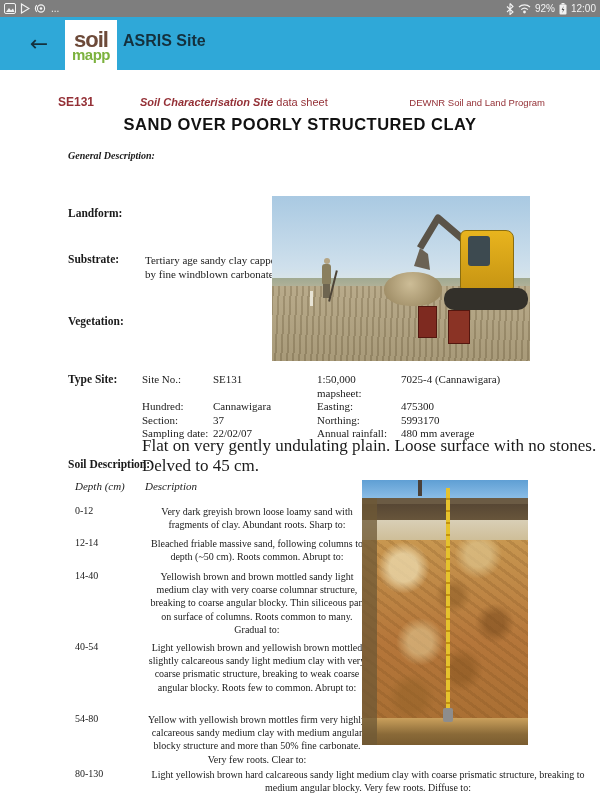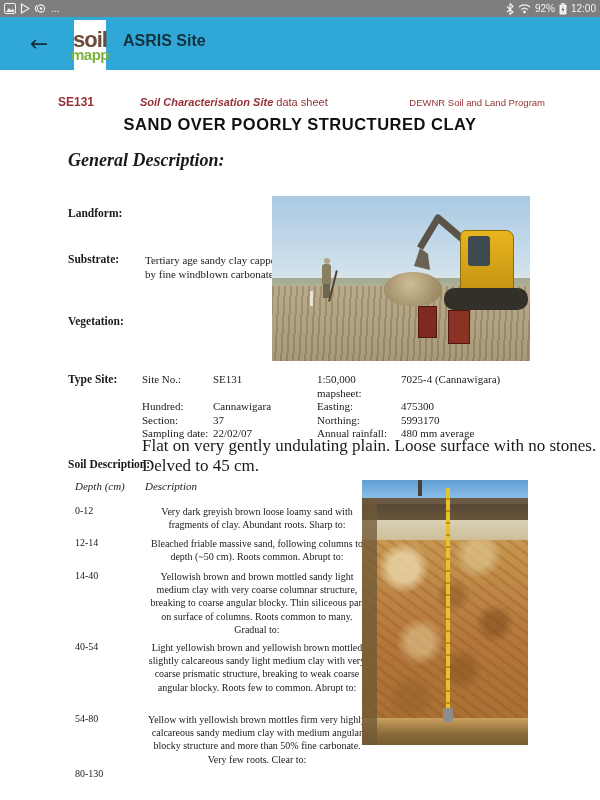--- a/index.html
+++ b/index.html
@@ -11,39 +11,39 @@
               font-family:"Liberation Sans",sans-serif;font-size:10px;color:#f2f2f2;}
   .sb-left{display:flex;align-items:center;gap:4px;}
   .sb-right{margin-left:auto;display:flex;align-items:center;gap:4px;}
   .sb-ico{display:inline-flex;align-items:center;}
   
   .app-bar{position:absolute;left:0;top:17px;width:600px;height:53px;background:#2fa8d8;
            border-bottom:2px solid #2493bf;}
   .back-btn{position:absolute;left:24px;top:12px;width:30px;height:30px;border:none;background:transparent;
             color:#14303d;font-size:22px;line-height:28px;padding:0;cursor:pointer;
             font-family:"DejaVu Sans",sans-serif;}
-  .logo-box{position:absolute;left:74px;top:3px;width:32px;height:52px;background:#fff;
+  .logo-box{position:absolute;left:65px;top:3px;width:52px;height:52px;background:#fff;
             display:flex;flex-direction:column;align-items:center;justify-content:center;
             font-family:"Liberation Sans",sans-serif;font-weight:bold;line-height:0.82;}
   .logo-soil{color:#6d4a39;font-size:22px;letter-spacing:-1px;}
   .logo-mapp{color:#7cb23e;font-size:15px;letter-spacing:-0.5px;}
   .appbar-title{position:absolute;left:123px;top:15px;font-family:"Liberation Sans",sans-serif;
                 font-weight:bold;font-size:16px;color:#14303d;}
   
   .doc{position:absolute;left:0;top:70px;width:600px;height:730px;background:#fff;}
   .dred{color:#943036;}
   .hdr-site{position:absolute;left:58px;top:25px;font-family:"Liberation Sans",sans-serif;
             font-weight:bold;font-size:12px;}
   .hdr-sheet{position:absolute;left:140px;top:26px;font-family:"Liberation Sans",sans-serif;font-size:11px;}
   .hdr-sheet b{font-style:italic;}
   .hdr-prog{position:absolute;right:55px;top:27px;font-family:"Liberation Sans",sans-serif;font-size:9.5px;}
   .doc-title{position:absolute;left:0;top:45px;width:600px;text-align:center;
              font-family:"Liberation Sans",sans-serif;font-weight:bold;font-size:16.5px;
              letter-spacing:0.5px;color:#111;}
-  .gdesc{position:absolute;left:68px;top:80px;width:490px;font-size:18px;font-style:italic;
+  .gdesc{position:absolute;left:68px;top:80px;width:490px;font-size:10px;font-style:italic;
          display:flex;}
   .gdesc-label{font-weight:bold;white-space:nowrap;margin-right:8px;}
   .gdesc-text{width:378px;line-height:1.22;}
   .flabel{position:absolute;font-weight:bold;font-size:11.5px;}
   .fval{position:absolute;font-size:11px;line-height:1.3;}
   
   .field-photo{position:absolute;left:272px;top:126px;width:258px;height:165px;overflow:hidden;}
   .fp-sky{position:absolute;left:0;top:0;width:100%;height:90px;
           background:linear-gradient(#a9c9e2,#cfe0ec 80%,#dfe7e4);}
   .fp-trees{position:absolute;left:0;top:82px;width:100%;height:9px;
@@ -236,20 +236,21 @@
     <span class="st-depth" style="top:500px;">14-40</span>
     <div class="st-desc" style="top:500px;">Yellowish brown and brown mottled sandy light medium clay with very coarse columnar structure, breaking to coarse angular blocky. Thin siliceous pan on surface of columns. Roots common to many. Gradual to:</div>
 
     <span class="st-depth" style="top:571px;">40-54</span>
     <div class="st-desc" style="top:571px;">Light yellowish brown and yellowish brown mottled slightly calcareous sandy light medium clay with very coarse prismatic structure, breaking to weak coarse angular blocky. Roots few to common. Abrupt to:</div>
 
     <span class="st-depth" style="top:643px;">54-80</span>
     <div class="st-desc" style="top:643px;">Yellow with yellowish brown mottles firm very highly calcareous sandy medium clay with medium angular blocky structure and more than 50% fine carbonate. Very few roots. Clear to:</div>
 
     <span class="st-depth" style="top:698px;">80-130</span>
+    <div class="st-desc wide" style="top:698px;">Light yellowish brown hard calcareous sandy light medium clay with coarse prismatic structure, breaking to medium angular blocky. Very few roots. Diffuse to:</div>
 
     <div class="profile-photo">
       <div class="pp-sky"></div>
       <div class="pp-pole"></div>
       <div class="pp-stubble"></div>
       <div class="pp-topsoil"></div>
       <div class="pp-bleach"></div>
       <div class="pp-clay"></div>
       <div class="pp-ledge"></div>
       <div class="pp-shadow"></div>

